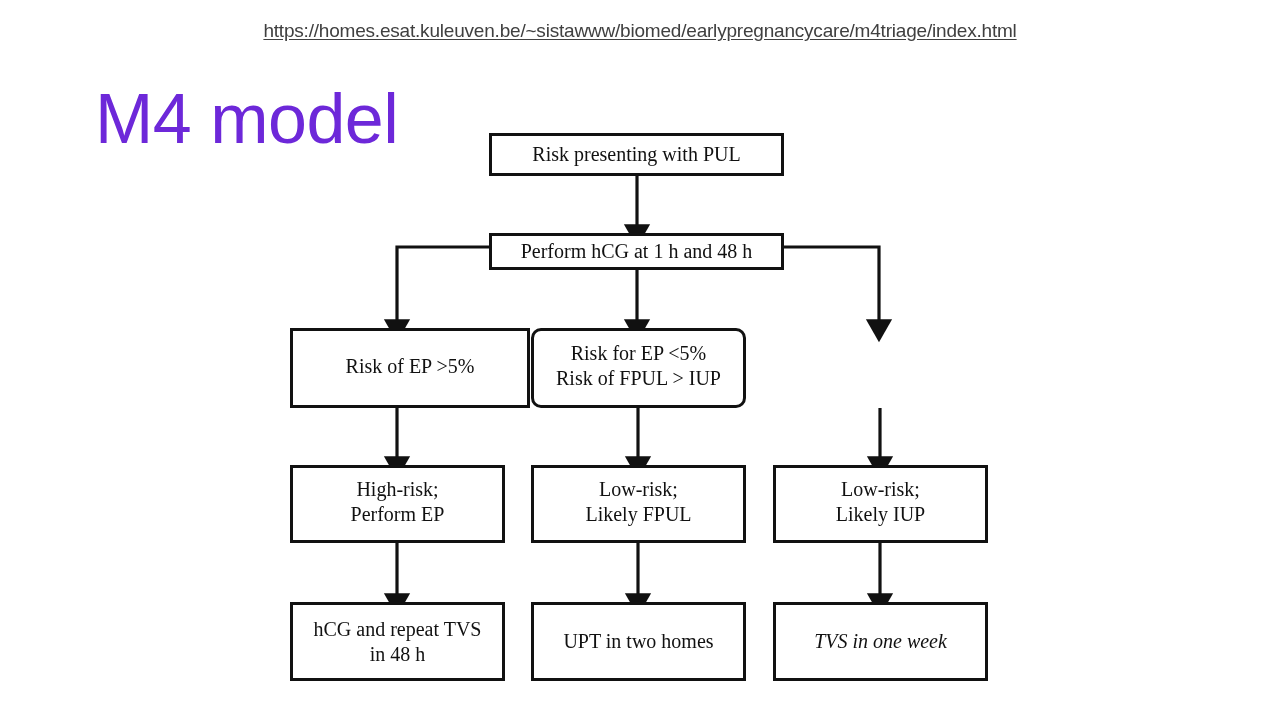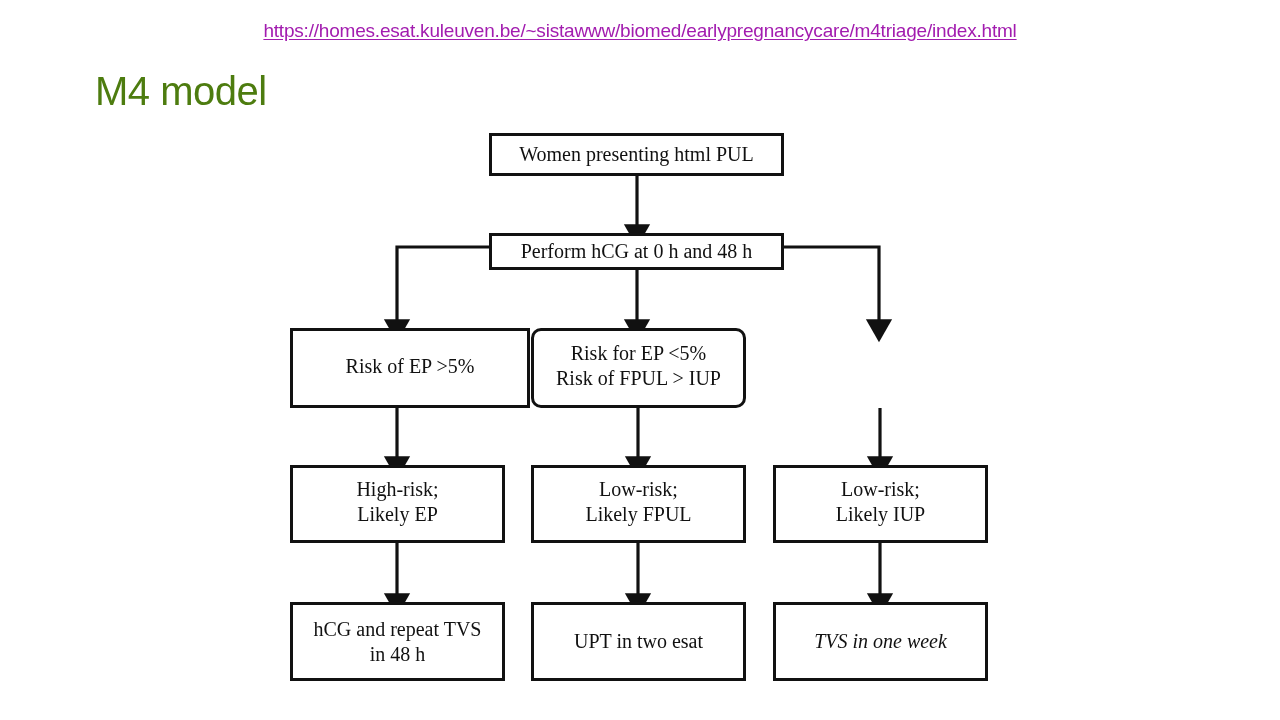--- a/index.html
+++ b/index.html
@@ -18,37 +18,37 @@
   
   #slide-url-link {
     position: absolute;
     left: 0;
     top: 19px;
     width: 1280px;
     text-align: center;
     font-family: "Liberation Sans", sans-serif;
     font-size: 19px;
     line-height: 24px;
-    color: #a21caf;
+    color: #404040;
     text-decoration: underline;
     text-underline-offset: 2px;
     letter-spacing: -0.2px;
     white-space: nowrap;
     cursor: pointer;
   }
 
   #slide-title {
     position: absolute;
     left: 95px;
-    top: 60px;
+    top: 88px;
     font-family: "Liberation Sans", sans-serif;
-    font-size: 40px;
+    font-size: 70px;
     line-height: 62px;
     font-weight: 400;
-    color: #4d7c0f;
+    color: #6d28d9;
     letter-spacing: -0.5px;
     white-space: nowrap;
   }
 
   
   #flowchart {
     position: absolute;
     left: 0;
     top: 0;
     width: 1280px;
@@ -135,58 +135,58 @@
     <line x1="397" y1="408" x2="397" y2="460" stroke="#111111" stroke-width="3.2" marker-end="url(#arrowhead)"></line>
     <line x1="638" y1="408" x2="638" y2="460" stroke="#111111" stroke-width="3.2" marker-end="url(#arrowhead)"></line>
     <line x1="880" y1="408" x2="880" y2="460" stroke="#111111" stroke-width="3.2" marker-end="url(#arrowhead)"></line>
 
     <line x1="397" y1="543" x2="397" y2="597" stroke="#111111" stroke-width="3.2" marker-end="url(#arrowhead)"></line>
     <line x1="638" y1="543" x2="638" y2="597" stroke="#111111" stroke-width="3.2" marker-end="url(#arrowhead)"></line>
     <line x1="880" y1="543" x2="880" y2="597" stroke="#111111" stroke-width="3.2" marker-end="url(#arrowhead)"></line>
   </svg>
 
   <div class="fc-node" id="node-pul">
-    <span class="fc-label">Women presenting html PUL</span>
+    <span class="fc-label">Risk presenting with PUL</span>
   </div>
 
   <div class="fc-node" id="node-hcg">
-    <span class="fc-label">Perform hCG at 0 h and 48 h</span>
+    <span class="fc-label">Perform hCG at 1 h and 48 h</span>
   </div>
 
   <div class="fc-node" id="node-risk-left">
     <span class="fc-label">Risk of EP &gt;5%</span>
   </div>
 
   <div class="fc-node" id="node-risk-mid">
     <span class="fc-label">Risk for EP &lt;5%
 Risk of FPUL &gt; IUP</span>
   </div>
 
 
   <div class="fc-node" id="node-class-left">
     <span class="fc-label">High-risk;
-Likely EP</span>
+Perform EP</span>
   </div>
 
   <div class="fc-node" id="node-class-mid">
     <span class="fc-label">Low-risk;
 Likely FPUL</span>
   </div>
 
   <div class="fc-node" id="node-class-right">
     <span class="fc-label">Low-risk;
 Likely IUP</span>
   </div>
 
   <div class="fc-node" id="node-action-left">
     <span class="fc-label">hCG and repeat TVS
 in 48 h</span>
   </div>
 
   <div class="fc-node" id="node-action-mid">
-    <span class="fc-label">UPT in two esat</span>
+    <span class="fc-label">UPT in two homes</span>
   </div>
 
   <div class="fc-node" id="node-action-right">
     <span class="fc-label">TVS in one week</span>
   </div>
 
 </div>
 
 </body></html>

